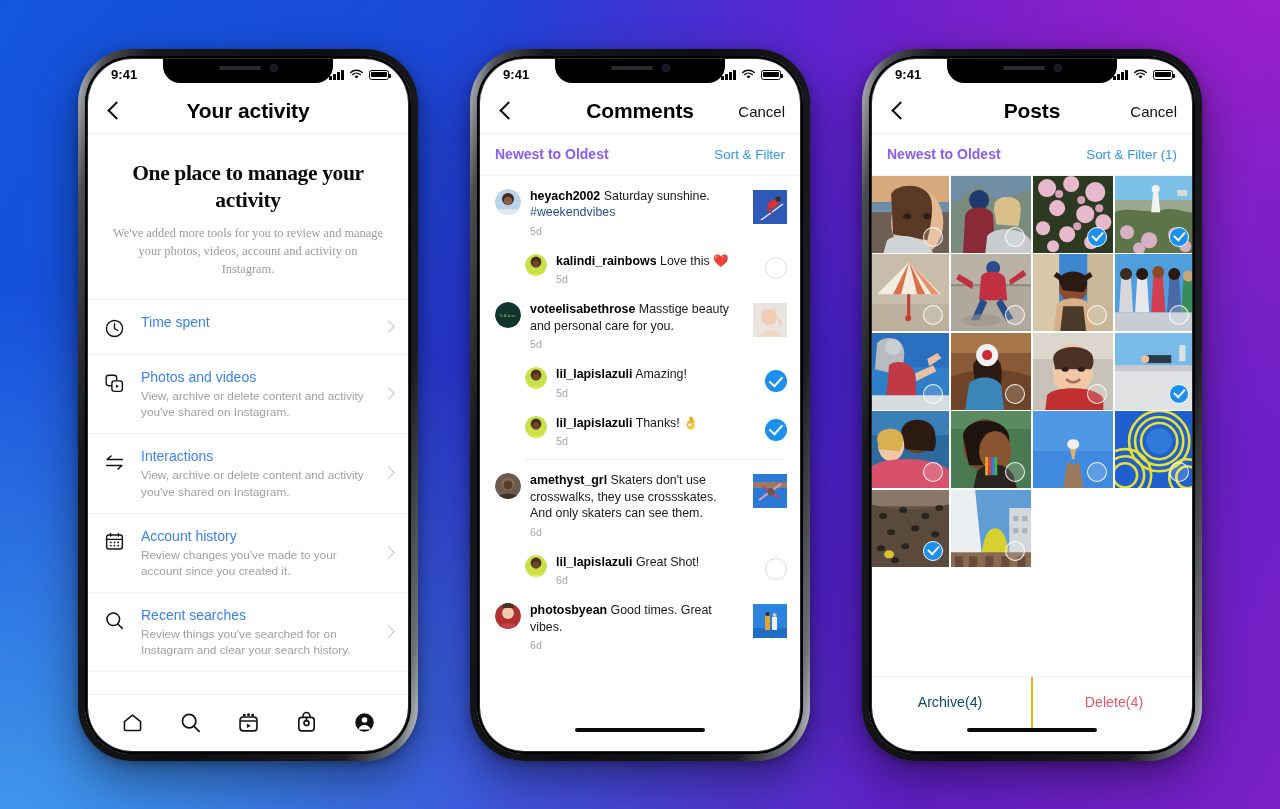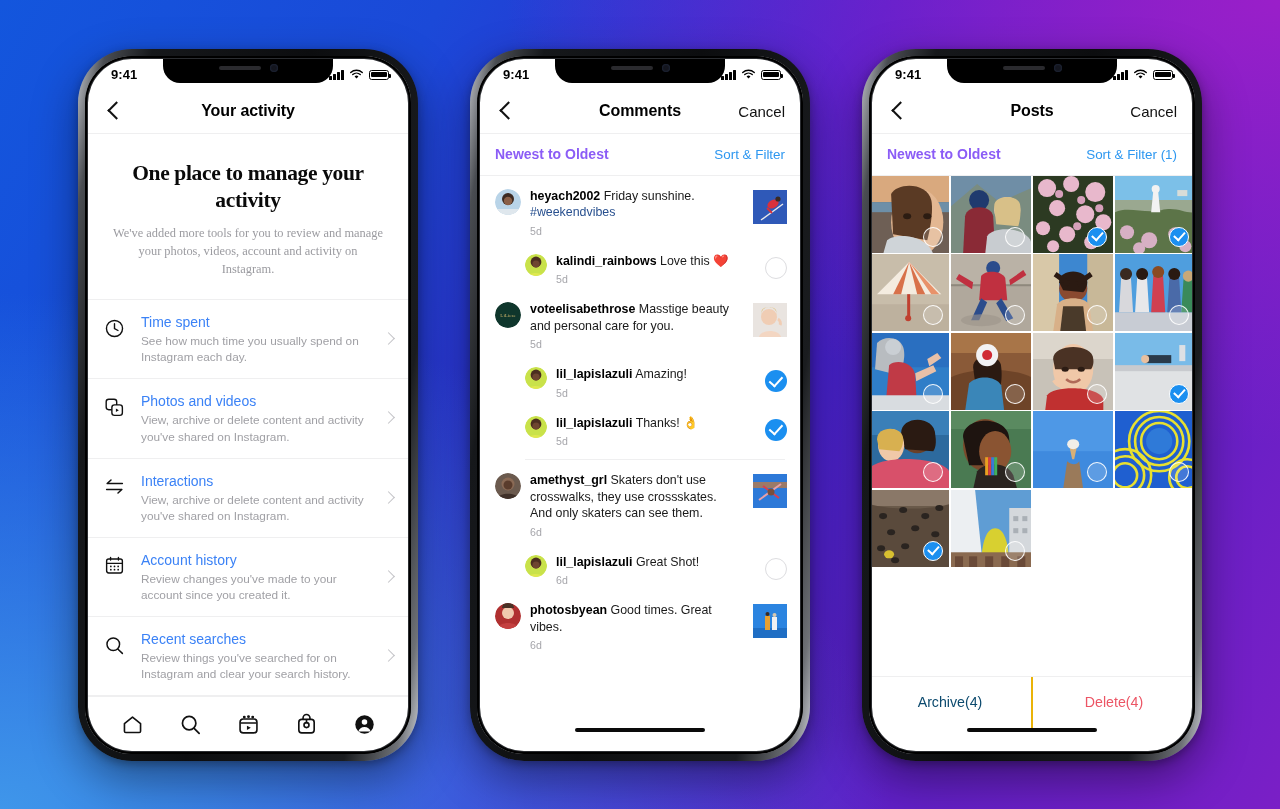--- a/index.html
+++ b/index.html
@@ -97,21 +97,21 @@
   }
   .chev-back { width: 22px; height: 22px; position: relative; cursor: pointer; }
   .chev-back::before {
     content:""; position:absolute; left:7px; top:4px;
     width: 11px; height: 11px;
     border-left: 2.1px solid #111; border-bottom: 2.1px solid #111;
     transform: rotate(45deg);
   }
   .nav-title {
     position: absolute; left: 0; right: 0; text-align: center;
-    font-size: 16px; font-weight: 700; color: #000; letter-spacing: -.1px;
+    font-size: 21px; font-weight: 700; color: #000; letter-spacing: -.1px;
     pointer-events: none;
   }
   .nav-right {
     margin-left: auto; font-size: 15px; color: #111; z-index: 2; cursor: pointer;
   }
 
   
   .hero { padding: 26px 26px 20px; text-align: center; font-family: Liberation Serif, serif; }
   .hero h1 { font-size: 21.5px; line-height: 1.27; font-weight: 700; color: #0a0a0a; letter-spacing: -.35px; }
   .hero p { margin-top: 11px; font-size: 12.4px; line-height: 1.45; color: #9b9ba0; }
@@ -264,21 +264,20 @@
 
         <div class="row">
           <div class="ico">
             <svg width="21" height="21" viewBox="0 0 24 24" fill="none" stroke="#111" stroke-width="1.6">
               <circle cx="12" cy="12" r="9.2"></circle>
                 <path d="M12 6.6V12l4 2.3" stroke-linecap="round"></path>
             </svg>
           </div>
           <div class="txt">
             <div class="t1">Time spent</div>
-            <div class="t2">See how much time you usually spend on Instagram each day.</div>
           </div>
           <div class="chev-r"></div>
         </div>
 
         <div class="row">
           <div class="ico">
             <svg width="21" height="21" viewBox="0 0 24 24" fill="none" stroke="#111" stroke-width="1.6">
               <rect x="2.5" y="2.5" width="12" height="12" rx="3"></rect>
               <rect x="9" y="9" width="12" height="12" rx="3" fill="#fff"></rect>
               <path d="M13.6 13.2v4l3.4-2-3.4-2Z" fill="#111" stroke="none"></path>
@@ -436,21 +435,21 @@
                 </defs>
             <g clip-path="url(#a0)">
                   <rect width="26" height="26" fill="#b9d4e8"></rect>
                   <path d="M0 20h26v6H0z" fill="#dfe7ed"></path>
                   <circle cx="13" cy="10" r="6" fill="#3d2a22"></circle>
                   <circle cx="13" cy="12" r="4.2" fill="#8a5f47"></circle>
                 </g>
               </svg>
           </div>
           <div class="body">
-            <div class="line"><span class="u">heyach2002</span> <span>Friday sunshine.</span> <span class="tag">#weekendvibes</span></div>
+            <div class="line"><span class="u">heyach2002</span> <span>Saturday sunshine.</span> <span class="tag">#weekendvibes</span></div>
             <div class="ago">5d</div>
           </div>
           <div class="thumb">
             <svg viewBox="0 0 34 34" width="34" height="34">
                 <rect width="34" height="34" fill="#2f59b8"></rect>
                 <path d="M8 30 30 14" stroke="#e8e8ea" stroke-width="1.4"></path>
                 <ellipse cx="20" cy="14" rx="6" ry="4" fill="#d8313c" transform="rotate(-28 20 14)"></ellipse>
                 <circle cx="25" cy="9" r="2.6" fill="#3a2a22"></circle>
                 <path d="M14 18l5 5" stroke="#d8313c" stroke-width="2"></path>
               </svg>

